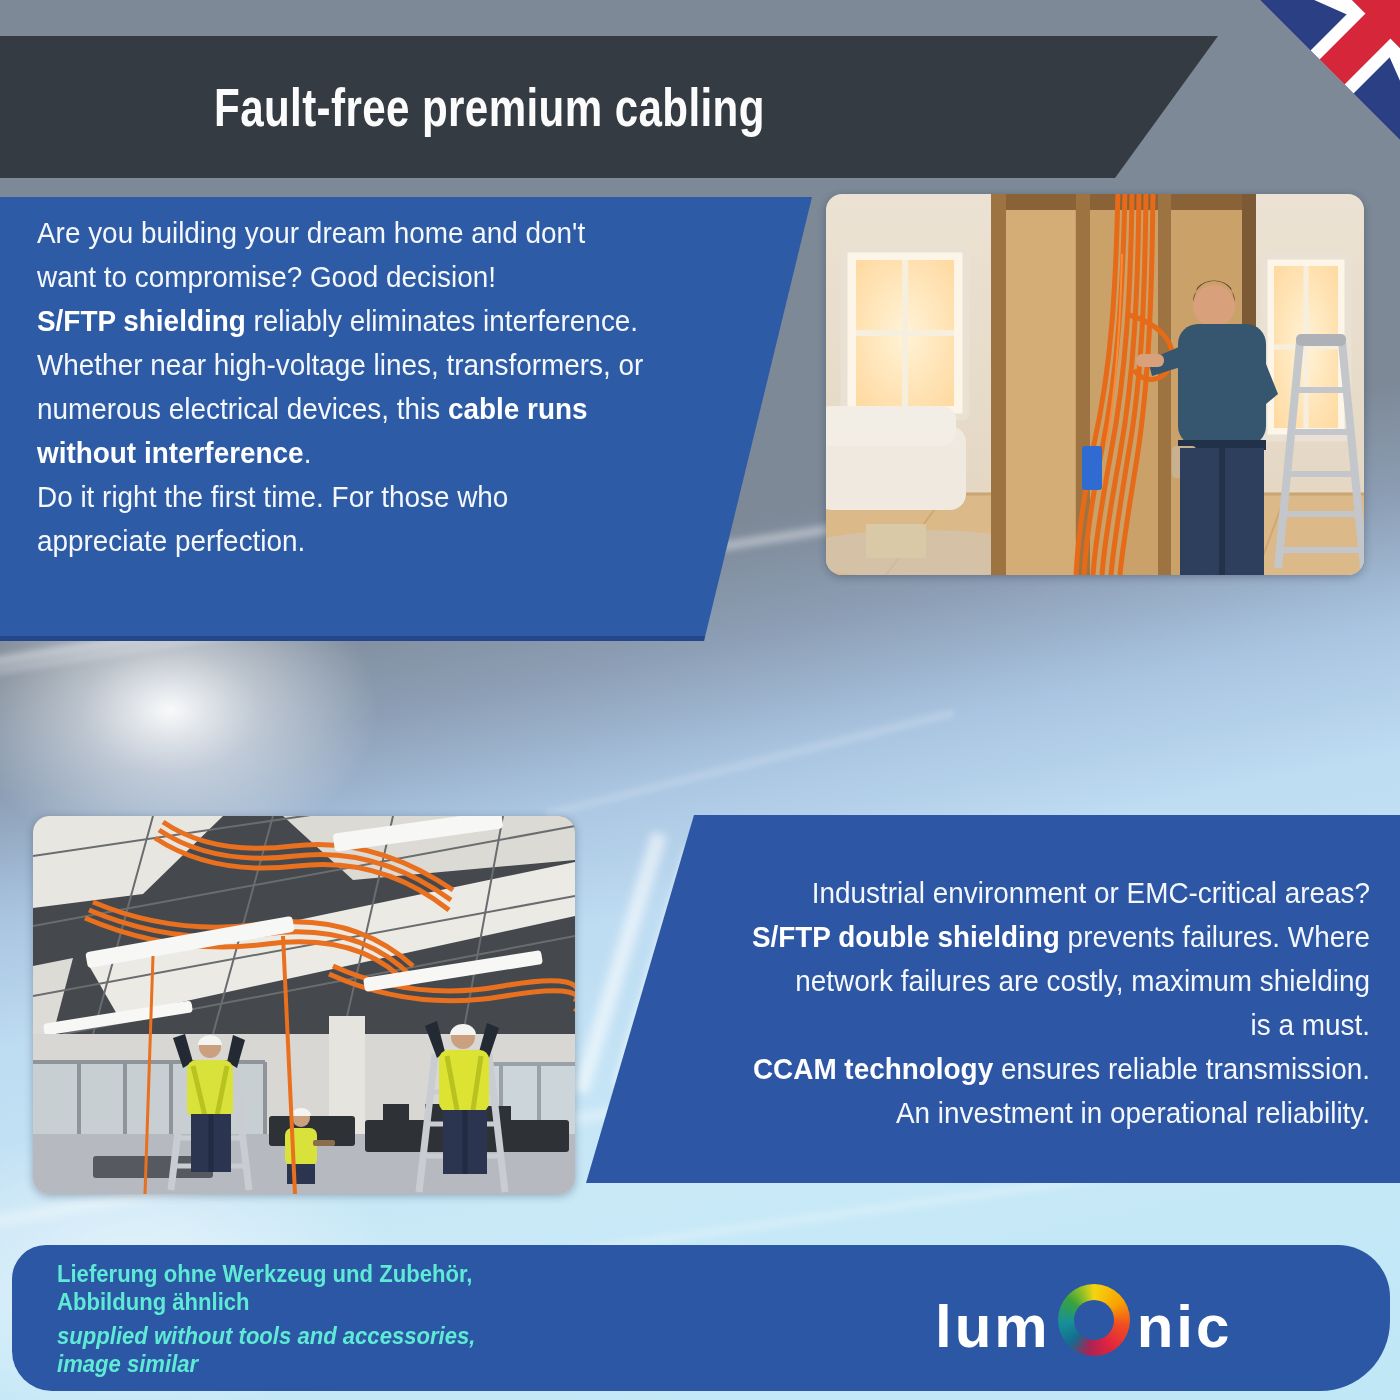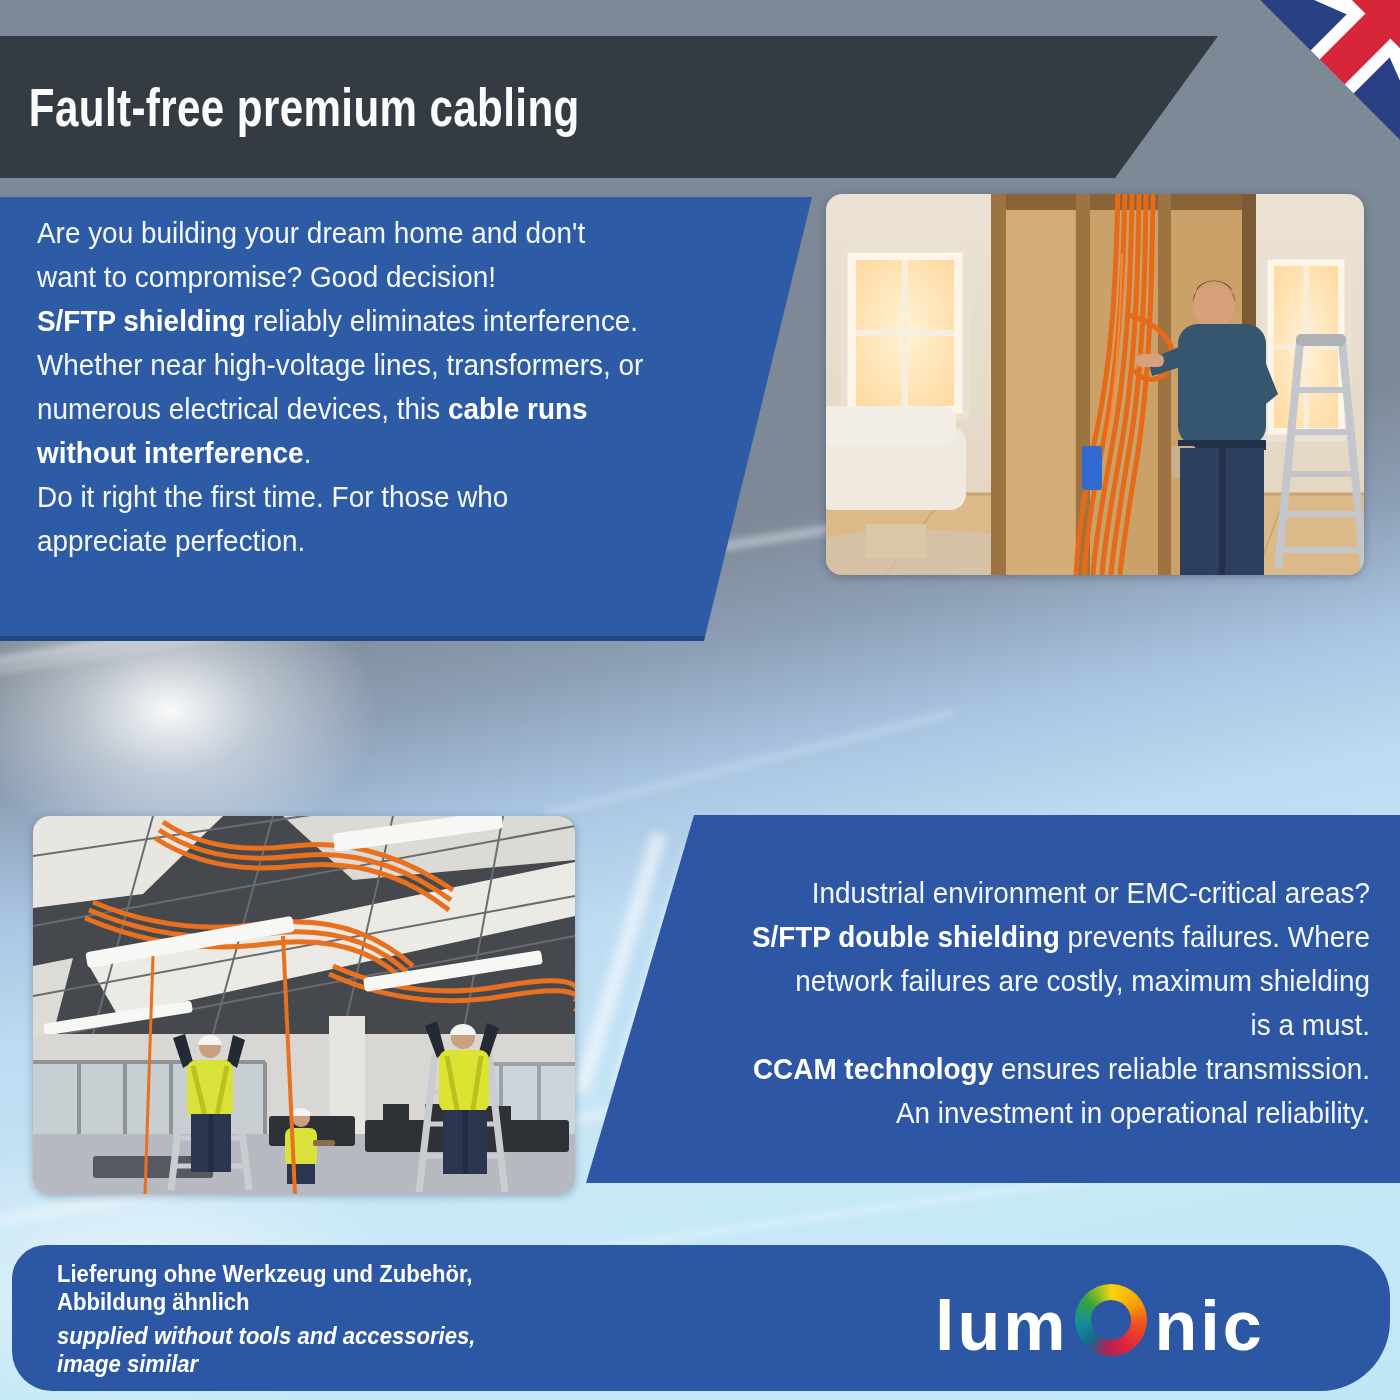--- a/index.html
+++ b/index.html
@@ -20,21 +20,21 @@
   .st3{top:1152px;left:-70px;width:850px;height:12px;transform:rotate(-10deg);filter:blur(4px);}
   .st4{top:1222px;left:180px;width:1150px;height:8px;opacity:.7;transform:rotate(-8deg);}
   .st5{top:828px;left:612px;width:16px;height:270px;transform:rotate(17deg);filter:blur(4px);background:rgba(255,255,255,.55);}
   .st6{top:842px;left:648px;width:8px;height:250px;transform:rotate(17deg);filter:blur(3px);background:rgba(255,255,255,.45);}
   .st7{top:760px;left:540px;width:420px;height:7px;transform:rotate(-14deg);opacity:.6;}
 
   
   .banner{position:absolute;background:#353b42;color:#fff;}
   .banner .ttl{font-weight:bold;font-size:54px;white-space:nowrap;letter-spacing:.5px;color:#fbfbfb;}
   #banner1{left:0;top:36px;width:1218px;height:142px;
-    clip-path:polygon(0 0,100% 0,calc(100% - 103px) 100%,0 100%);}
+    clip-path:polygon(0 0,100% 0,calc(100% - 103px) 100%,0 100%);text-align:center;}
   #banner1 .ttl{line-height:142px;padding-left:37px;transform:scaleX(.78);transform-origin:left center;}
   #banner2{left:208px;top:634px;width:1192px;height:141px;background:#3a4046;
     clip-path:polygon(82px 0,100% 0,100% 100%,0 100%);}
   #banner2 .ttl{line-height:141px;text-align:right;padding-right:28px;transform:scaleX(.80);transform-origin:right center;}
 
   
   .panel{position:absolute;background:#2e5ba6;color:#f4f8fc;}
   #panel1{left:0;top:197px;width:812px;height:444px;
     clip-path:polygon(0 0,100% 0,calc(100% - 108px) 100%,0 100%);
     box-shadow:inset 0 -5px 0 rgba(15,35,80,.35);}
@@ -51,26 +51,26 @@
   #photo2{left:33px;top:816px;width:542px;height:378px;}
   .photo svg{display:block;}
 
   
   #flag{position:absolute;left:1178px;top:-68px;width:424px;height:164px;
     transform:rotate(45deg);z-index:9;}
   #flag svg{width:100%;height:100%;display:block;}
 
   
   #footer{position:absolute;left:12px;top:1245px;width:1378px;height:146px;
-    background:#2b57a4;border-radius:34px 52px 70px 40px;color:#ffffff;}
+    background:#2b57a4;border-radius:34px 52px 70px 40px;color:#5eead4;}
   #footer .notes{position:absolute;left:45px;top:15px;transform:scaleX(.92);transform-origin:left top;}
   #footer .de{font-weight:bold;font-size:24px;line-height:28px;}
   #footer .en{font-weight:bold;font-style:italic;font-size:24px;line-height:28px;margin-top:6px;}
   #logo{position:absolute;left:935px;top:1280px;height:92px;display:flex;align-items:center;
-    color:#fff;font-weight:bold;font-size:70px;letter-spacing:3px;z-index:2;}
+    color:#fff;font-weight:bold;font-size:60px;letter-spacing:3px;z-index:2;}
   #logo .ring{position:relative;width:72px;height:72px;border-radius:50%;margin:0 7px;transform:translateY(-6px);
     background:conic-gradient(from 0deg,#f6d411 0deg,#f8a300 55deg,#ef4d22 100deg,#e02340 150deg,#a82454 190deg,#146b8e 225deg,#169099 265deg,#3aa23c 310deg,#9ec423 340deg,#f6d411 360deg);}
   #logo .ring::after{content:"";position:absolute;inset:16px;border-radius:50%;background:#2b57a4;}
 </style>
 </head>
 <body>
 
 <div id="stage">
 
   <div class="glow sun"></div>

